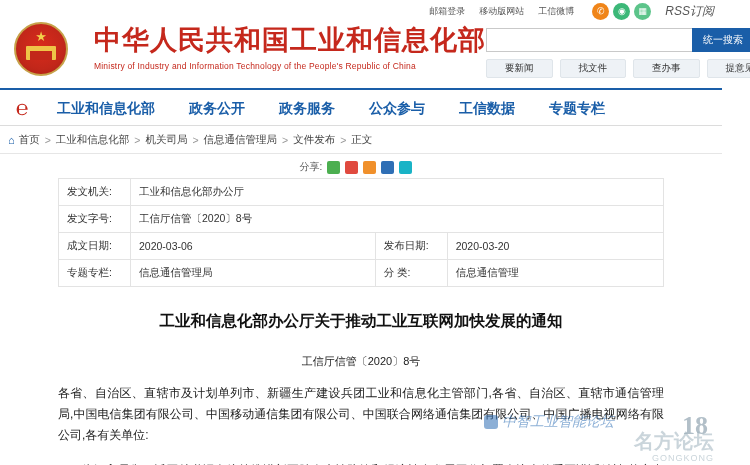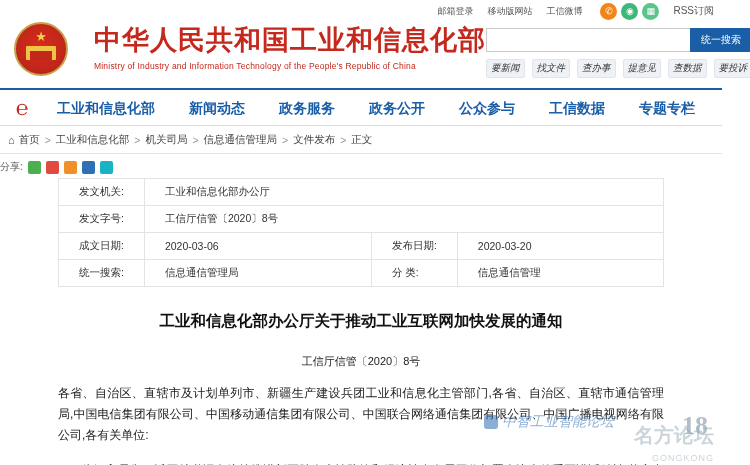--- a/index.html
+++ b/index.html
@@ -27,21 +27,21 @@
   .topbar .tb-link { color:#555; text-decoration:none; white-space:nowrap; }
   .tb-icons { display:flex; align-items:center; gap:4px; margin-left:4px; }
   .circ {
     width: 17px; height: 17px; border-radius: 50%;
     display:flex; align-items:center; justify-content:center;
     color:#fff; font-size:9px;
   }
   .circ.orange { background:#f08519; }
   .circ.green  { background:#3cb878; }
   .circ.green2 { background:#5cc48a; }
-  .rss { font-size:10px; color:#555; white-space:nowrap; }
+  .rss { font-size:12px; color:#555; white-space:nowrap;font-style:italic; }
 
   
   .header {
     display:flex;
     align-items:flex-start;
     padding: 2px 8px 0 14px;
     height: 70px;
   }
   .emblem {
     width: 54px; height: 54px; flex: 0 0 54px;
@@ -117,24 +117,23 @@
     display:flex;
     gap:7px;
     margin-top: 7px;
     font-size:9.5px;
   }
   .searchlinks a {
     color:#333;
     text-decoration:none;
     background:#eef2f6;
     border:1px solid #dfe5ea;
-    padding:2px 4px;
+    padding:2px 18px;
     border-radius:2px;
     white-space:nowrap;
-    font-style:italic;
   }
 
   
   .navwrap {
     border-top: 2px solid #1a5ea8;
     border-bottom: 1px solid #dcdcdc;
     height: 38px;
     display:flex;
     align-items:center;
     padding-left: 10px;
@@ -175,21 +174,21 @@
     color:#444;
     border-bottom: 1px solid #e6e6e6;
   }
   .home-ico { color:#1a5ea8; margin-right:4px; font-size:11px; }
   .crumbwrap a { color:#444; text-decoration:none; }
   .crumb-sep { margin:0 5px; color:#999; }
 
   
   .sharerow {
     display:flex;
-    justify-content:flex-start;
+    justify-content:center;
     align-items:center;
     gap:5px;
     padding: 6px 10px 0 0;
     font-size:10px;
     color:#555;
   }
   .sq { width:13px; height:13px; border-radius:2px; display:inline-block; }
   .sq.g { background:#4caf50; }
   .sq.r { background:#e04a3f; }
   .sq.o { background:#f0902b; }
@@ -199,21 +198,21 @@
   
   .metawrap { padding: 4px 58px 0 58px; }
   table.meta {
     width: 100%;
     border-collapse: collapse;
     font-size: 10.5px;
     color:#333;
   }
   table.meta td {
     border: 1px solid #e3e3e3;
-    padding: 6px 20px;
+    padding: 6px 8px;
     vertical-align: middle;
     background:#fff;
   }
   td.lbl { width: 72px; color:#333; white-space:nowrap; }
 
   
   .article { padding: 0 58px; }
   .doc-title {
     text-align:center;
     font-size: 15.5px;
@@ -247,21 +246,21 @@
   .wm-logo .wm-badge {
     width:14px;height:14px;border-radius:3px;background:#2f6fb5;
   }
   .wm-logo .wm-txt { font-size:14px; color:#2f6fb5; white-space:nowrap;font-style:italic; }
   .wm-big {
     position:absolute; right: 8px; bottom: 2px;
     text-align:right;
     pointer-events:none;
   }
   .wm-big .l1 { font-size: 20px; color:#b9c7cf; font-weight:bold; font-family:"Liberation Serif",serif; line-height:1; opacity:.75;}
-  .wm-big .l2 { font-size: 9px; color:#b9c7cf; letter-spacing:1px; margin-top:8px; opacity:.75;}
+  .wm-big .l2 { font-size: 9px; color:#b9c7cf; letter-spacing:1px; margin-top:2px; opacity:.75;}
   .wm-num {
     position:absolute; right: 14px; bottom: 24px;
     font-size: 26px; color:#9fb0bb; font-weight:bold; opacity:.8;
     font-family:"Liberation Serif", serif;
   }
 </style>
 </head>
 <body>
 
 <div id="page">
@@ -304,23 +303,22 @@
       </div>
     </div>
   </div>
 
   <div class="navwrap">
     <div class="nav-logo">
         <span class="g">℮</span>
       </div>
     <div class="nav">
       <a class="nav-item" href="#">工业和信息化部</a>
-      <a class="nav-item" href="#">新闻动态</a>
+      <a class="nav-item" href="#">政务公开</a>
       <a class="nav-item" href="#">政务服务</a>
-      <a class="nav-item" href="#">政务公开</a>
       <a class="nav-item" href="#">公众参与</a>
       <a class="nav-item" href="#">工信数据</a>
       <a class="nav-item" href="#">专题专栏</a>
     </div>
   </div>
 
   <div class="crumbwrap">
     <span class="home-ico">⌂</span>
     <a href="#">首页</a>
     <span class="crumb-sep">&gt;</span>
@@ -355,21 +353,21 @@
         <td class="lbl">发文字号:</td>
         <td colspan="3">工信厅信管〔2020〕8号</td>
       </tr>
       <tr>
         <td class="lbl">成文日期:</td>
         <td>2020-03-06</td>
         <td class="lbl">发布日期:</td>
         <td>2020-03-20</td>
       </tr>
       <tr>
-        <td class="lbl">统一搜索:</td>
+        <td class="lbl">专题专栏:</td>
         <td>信息通信管理局</td>
         <td class="lbl">分    类:</td>
         <td>信息通信管理</td>
       </tr>
     </tbody>
       </table>
   </div>
 
   <div class="article">
     <div class="doc-title">工业和信息化部办公厅关于推动工业互联网加快发展的通知</div>

